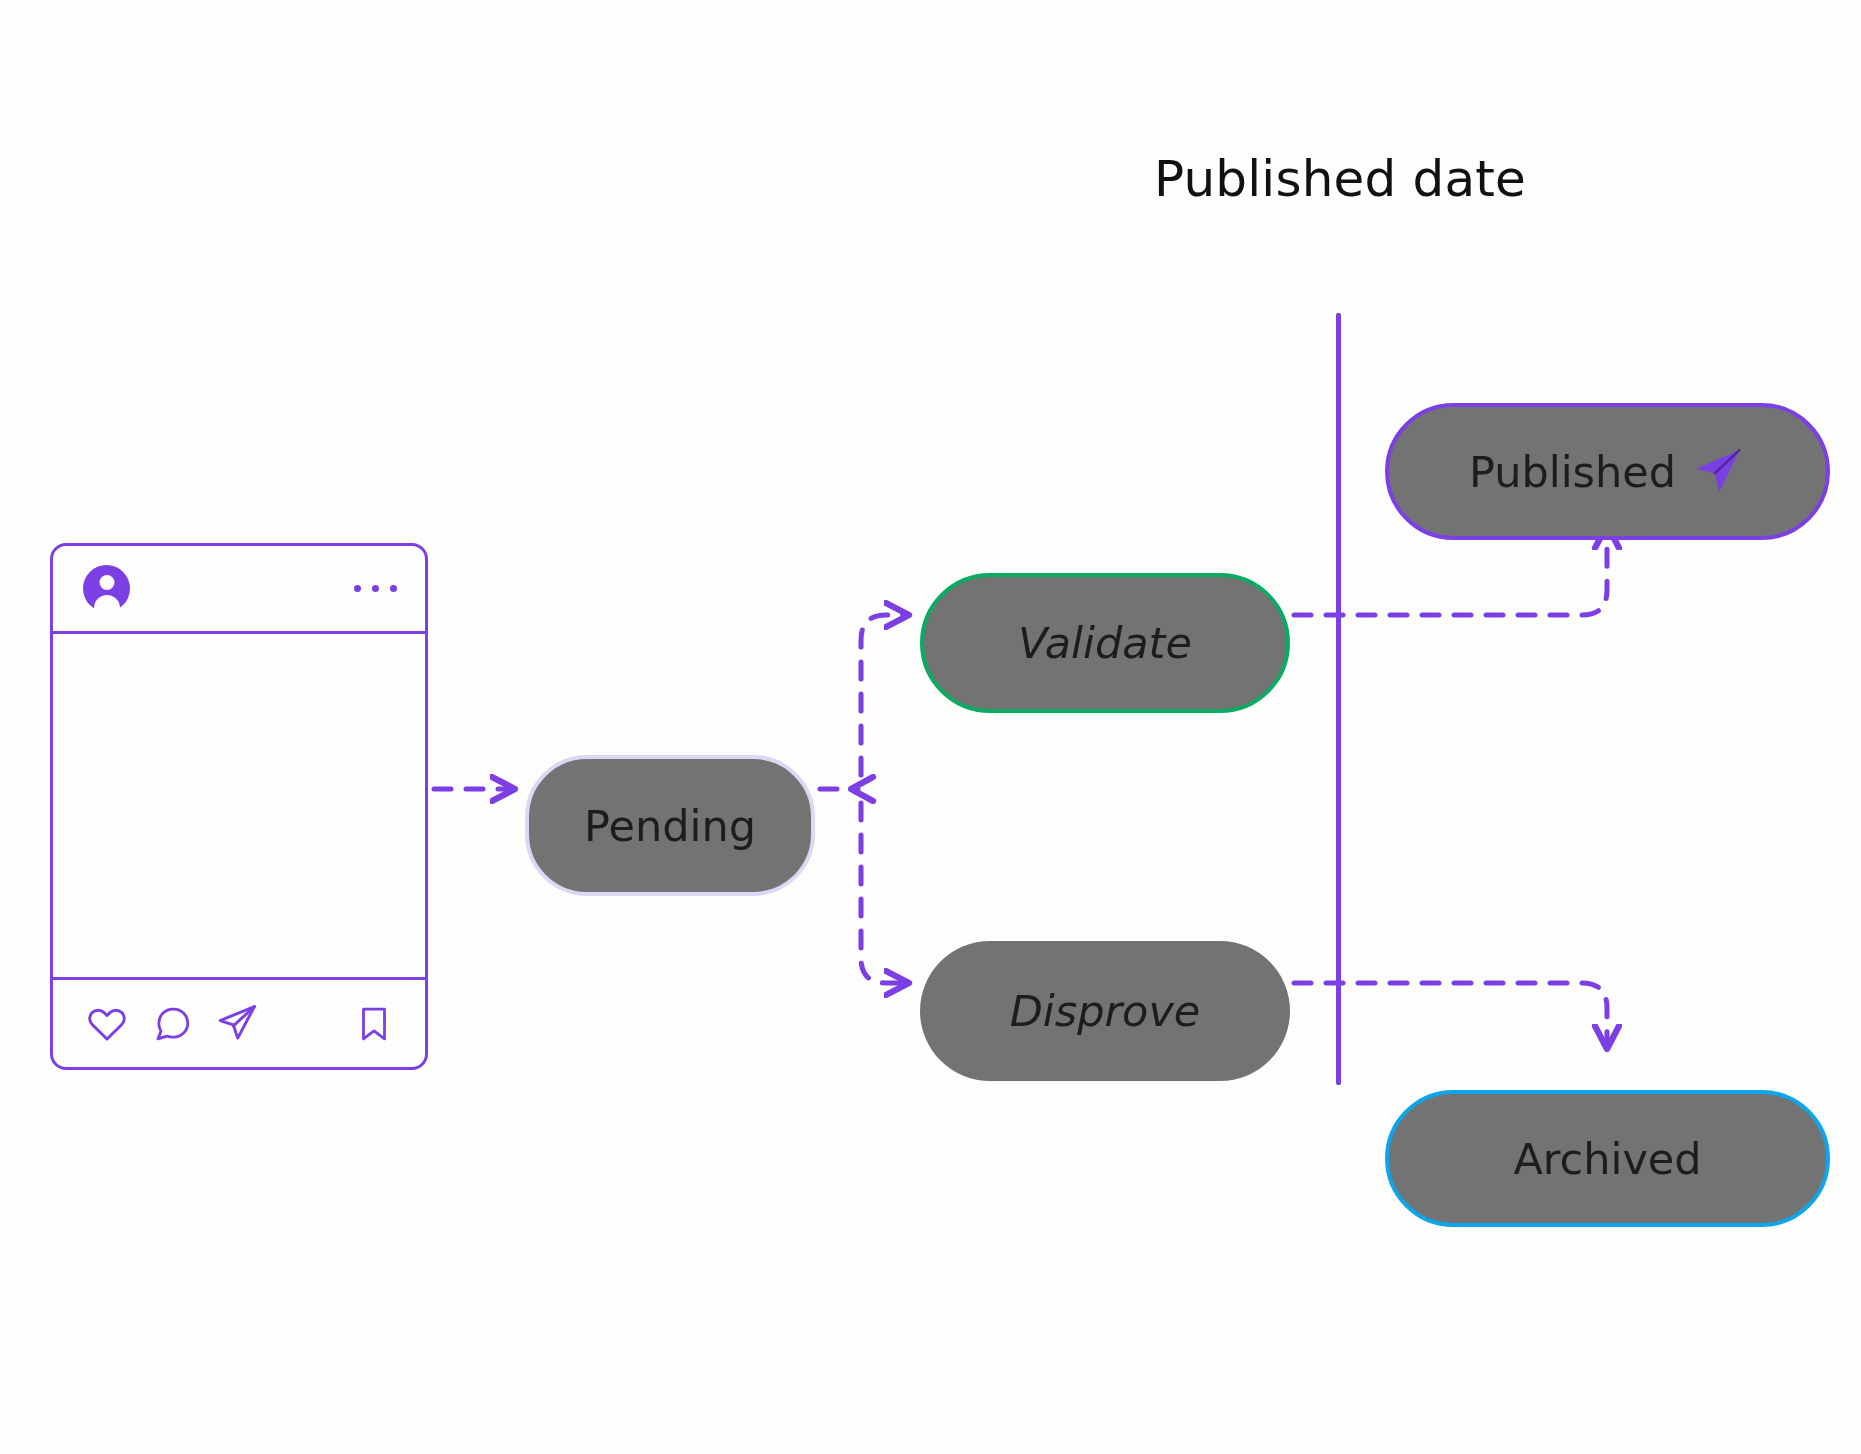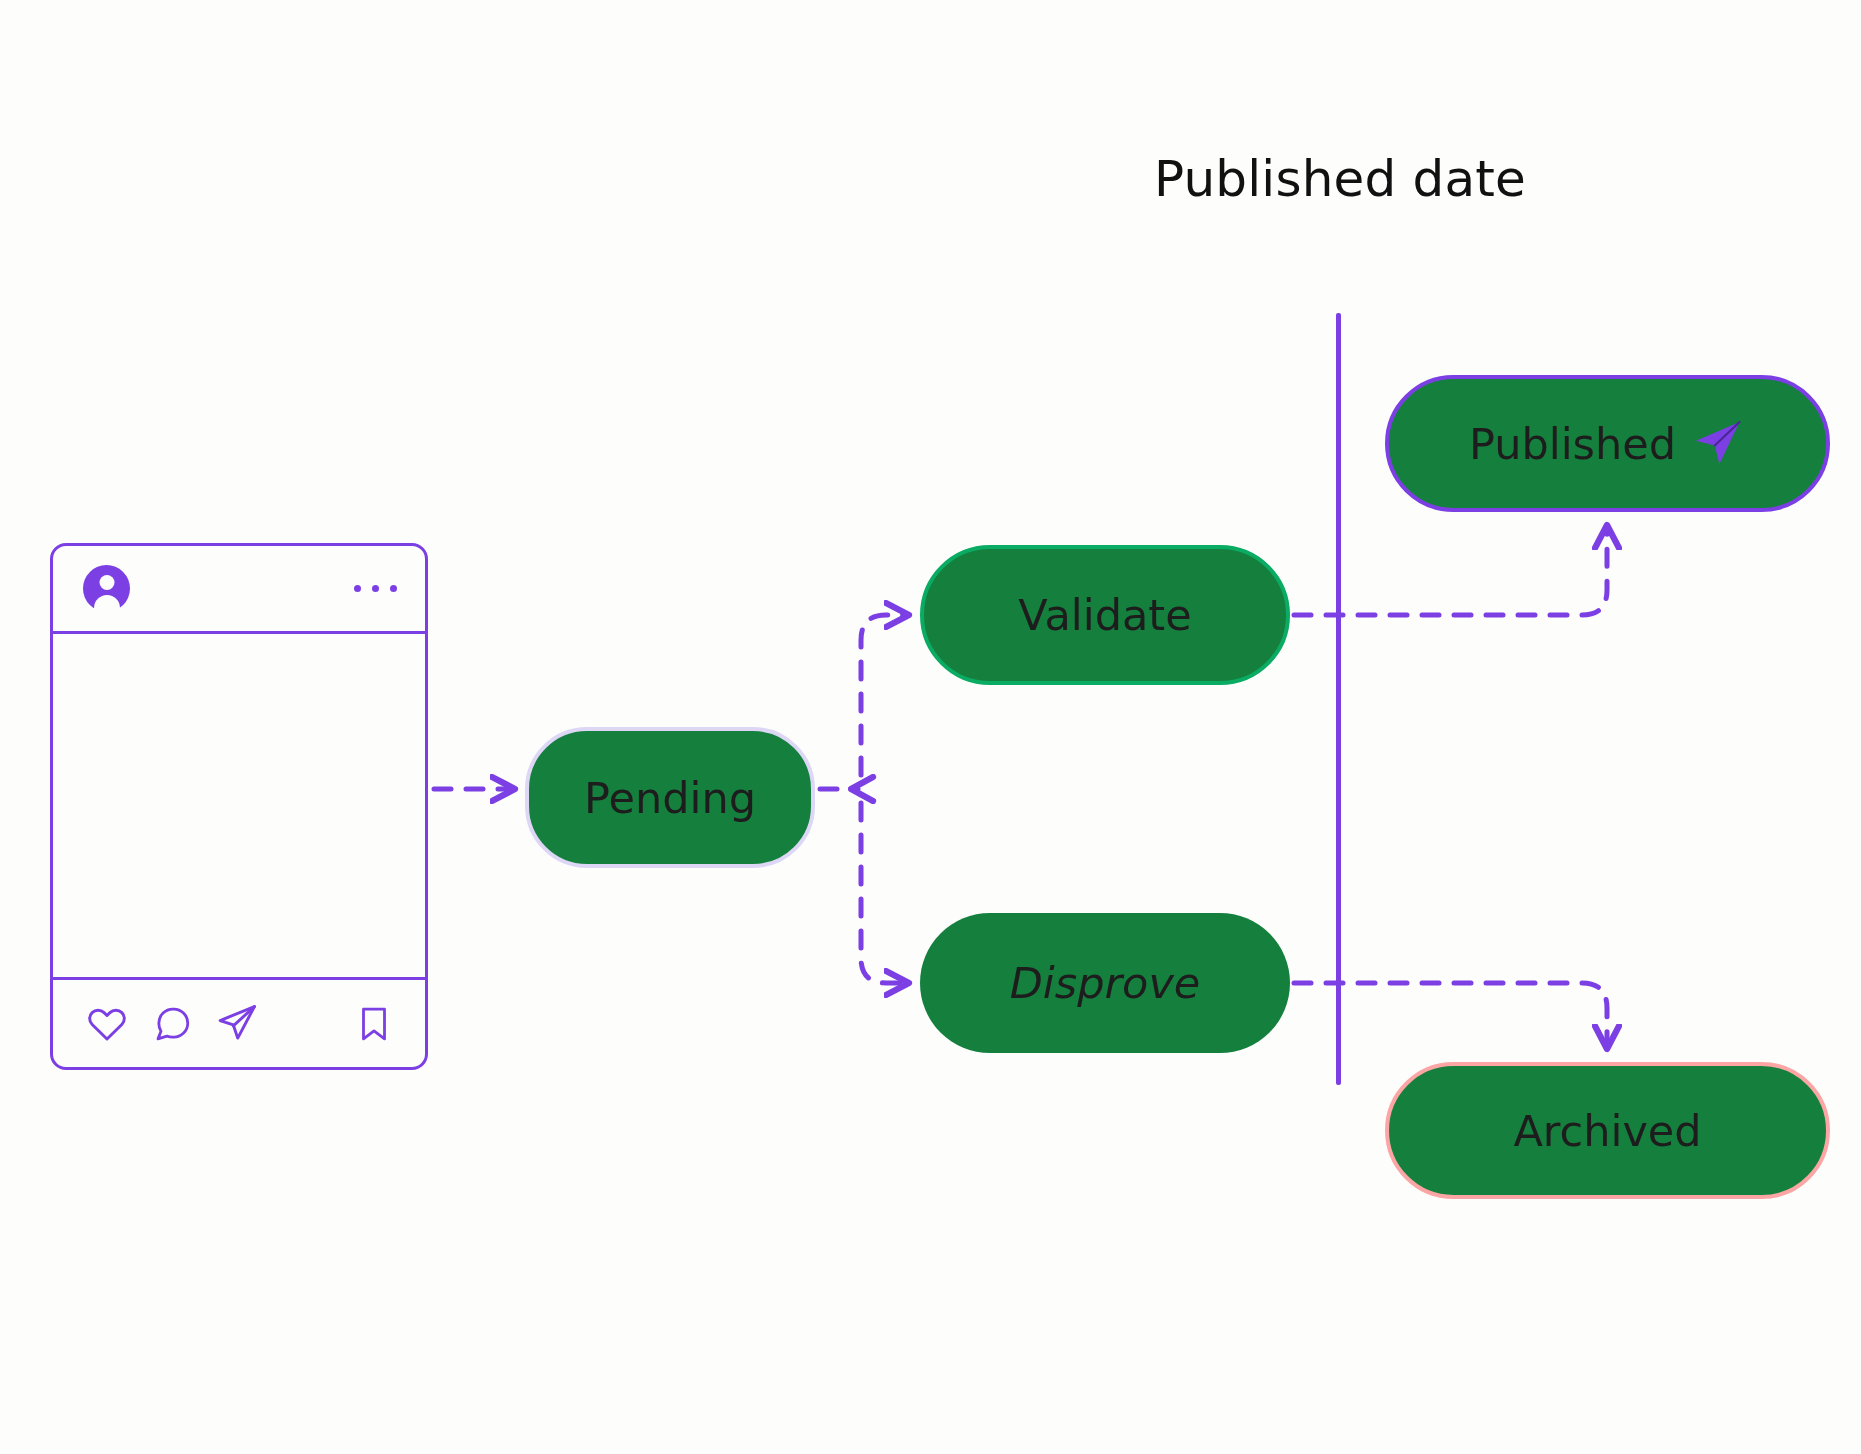--- a/index.html
+++ b/index.html
@@ -140,43 +140,45 @@
     width: 5px;
     height: 772px;
     background: #7b3fe4;
     border-radius: 2px;
   }
 
   
   .node {
     position: absolute;
     box-sizing: border-box;
-    background: #15803d;
+    background: #737373;
     display: flex;
     align-items: center;
     justify-content: center;
     color: #1d1d1d;
     font-size: 43px;
     white-space: nowrap;
+    margin-top: 28px;
   }
   #node-pending {
     left: 525px;
     top: 727px;
     width: 290px;
     height: 141px;
     border: 4px solid #ddd7f5;
     border-radius: 62px;
   }
   #node-validate {
     left: 920px;
     top: 545px;
     width: 370px;
     height: 140px;
     border: 4px solid #0aab63;
     border-radius: 70px;
+    font-style: italic;
   }
   #node-disprove {
     left: 920px;
     top: 913px;
     width: 370px;
     height: 140px;
     border: 4px solid #f59council;
     border-radius: 70px;
     font-style: italic;
   }
@@ -188,21 +190,21 @@
     height: 137px;
     border: 4px solid #7b3fe4;
     border-radius: 70px;
     gap: 14px;
   }
   #node-archived {
     left: 1385px;
     top: 1062px;
     width: 445px;
     height: 137px;
-    border: 4px solid #fca5a5;
+    border: 4px solid #0ea5e9;
     border-radius: 70px;
   }
   #published-send-icon {
     display: block;
     flex: none;
   }
 </style>
 </head>
 <body>
 

